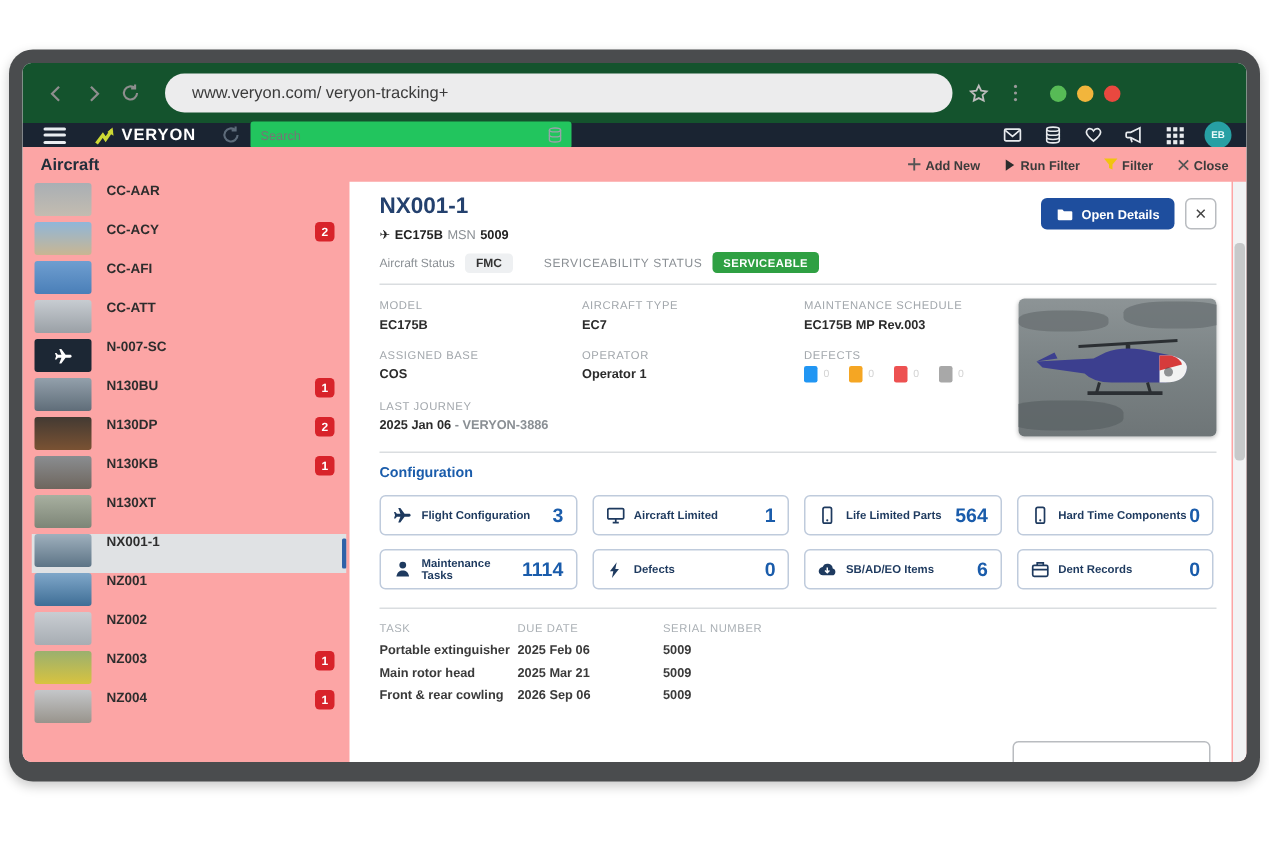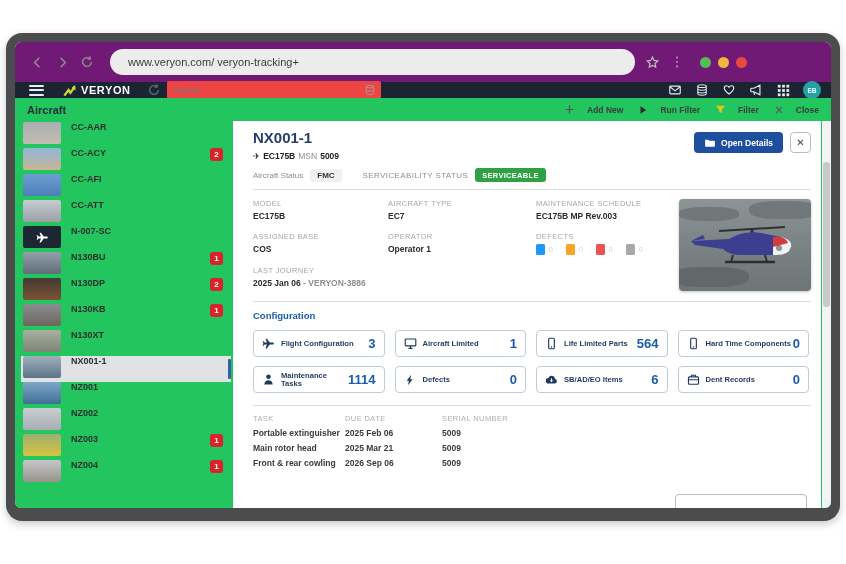--- a/index.html
+++ b/index.html
@@ -2,45 +2,45 @@
 <html><head>
 <meta charset="utf-8">
 <style>
   html,body{margin:0;padding:0;background:#fff;}
   *{box-sizing:border-box;}
   .stage{width:846px;height:564px;position:relative;background:#fff;font-family:"Liberation Sans",sans-serif;overflow:hidden;}
   .monitor{position:absolute;left:6px;top:33px;width:834px;height:488px;background:#4a4c4e;border-radius:16px;padding:9px 9px 13px 9px;box-shadow:0 3px 8px rgba(0,0,0,.22);}
   .screen{width:100%;height:100%;background:#fff;border-radius:6px;overflow:hidden;display:flex;flex-direction:column;}
 
   
-  .browser-bar{height:40px;background:#701a75;display:flex;align-items:center;padding:0 14px;gap:9px;flex:0 0 auto;}
+  .browser-bar{height:40px;background:#14532d;display:flex;align-items:center;padding:0 14px;gap:9px;flex:0 0 auto;}
   .bicon{width:16px;height:16px;display:flex;align-items:center;justify-content:center;color:#8e8e8e;flex:0 0 auto;cursor:pointer;}
   .url-pill{flex:1;max-width:525px;height:26px;background:#ececed;border-radius:13px;display:flex;align-items:center;padding:0 18px;font-size:11px;color:#3b3b3b;margin-left:6px;}
   .lights{display:flex;gap:7px;margin-left:6px;}
   .light{width:11px;height:11px;border-radius:50%;}
 
   
   .topnav{height:16px;background:#1a2432;display:flex;align-items:center;padding:0 10px;flex:0 0 auto;}
   .burger{width:15px;display:flex;flex-direction:column;gap:2.5px;cursor:pointer;margin:0 4px;}
   .burger span{height:2px;background:#e9edf1;border-radius:1px;}
   .brand{display:flex;align-items:center;gap:4px;margin-left:14px;cursor:pointer;}
   .brand-text{color:#fff;font-weight:bold;font-size:11px;letter-spacing:.6px;}
   .nav-refresh{margin-left:16px;color:#5d6b7a;}
-  .search{width:214px;height:18px;background:#ef4444;border-radius:2px;display:flex;align-items:center;padding:0 5px;margin-left:6px;}
+  .search{width:214px;height:18px;background:#22c55e;border-radius:2px;display:flex;align-items:center;padding:0 5px;margin-left:6px;}
   .search input{border:none;outline:none;flex:1;font-size:8.5px;color:#333;background:transparent;min-width:0;}
   .right-icons{margin-left:auto;display:flex;align-items:center;gap:13px;}
   .nicon{width:14px;height:14px;display:flex;align-items:center;justify-content:center;cursor:pointer;}
   .avatar{width:18px;height:18px;border-radius:50%;background:#27a0a4;color:#eafafa;font-size:6.5px;font-weight:bold;display:flex;align-items:center;justify-content:center;cursor:pointer;}
 
   
-  .page{flex:1;background:#22c55e;display:flex;flex-direction:column;overflow:hidden;}
+  .page{flex:1;background:#fca5a5;display:flex;flex-direction:column;overflow:hidden;}
   .page-header{height:23px;display:flex;align-items:center;padding:0 12px 0 12px;flex:0 0 auto;}
   .page-title{font-size:11px;font-weight:bold;color:#222e3a;}
   .header-actions{margin-left:auto;display:flex;gap:15px;align-items:center;}
-  .action{display:flex;align-items:center;gap:12px;font-size:8.5px;font-weight:bold;color:#3c3c3c;cursor:pointer;}
+  .action{display:flex;align-items:center;gap:2px;font-size:8.5px;font-weight:bold;color:#3c3c3c;cursor:pointer;}
 
   .content{flex:1;display:flex;overflow:hidden;padding-left:6px;}
 
   
   .sidebar{width:210px;flex:0 0 auto;padding-top:1px;overflow:hidden;}
   .side-row{height:26px;display:flex;align-items:flex-start;padding:0 0 0 2px;position:relative;cursor:pointer;}
   .side-row.selected{background:#e0e2e4;}
   .side-row.selected::after{content:'';position:absolute;right:0;top:3px;bottom:3px;width:3px;background:#2f62a8;border-radius:1px;}
   .thumb{width:38px;height:22px;border-radius:2px;flex:0 0 auto;display:flex;align-items:center;justify-content:center;color:#fff;font-size:9px;}
   .side-label{font-size:9px;font-weight:bold;color:#2d2d2d;margin-left:10px;white-space:nowrap;}

